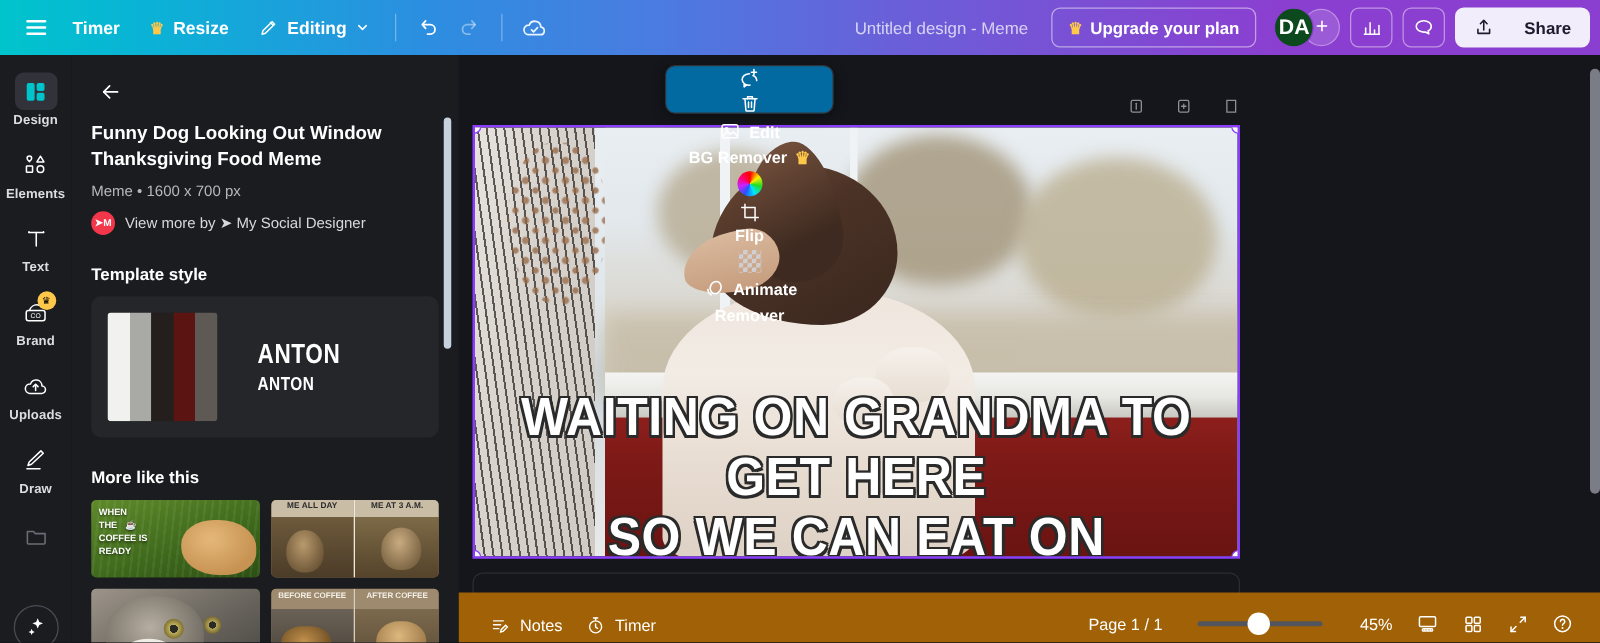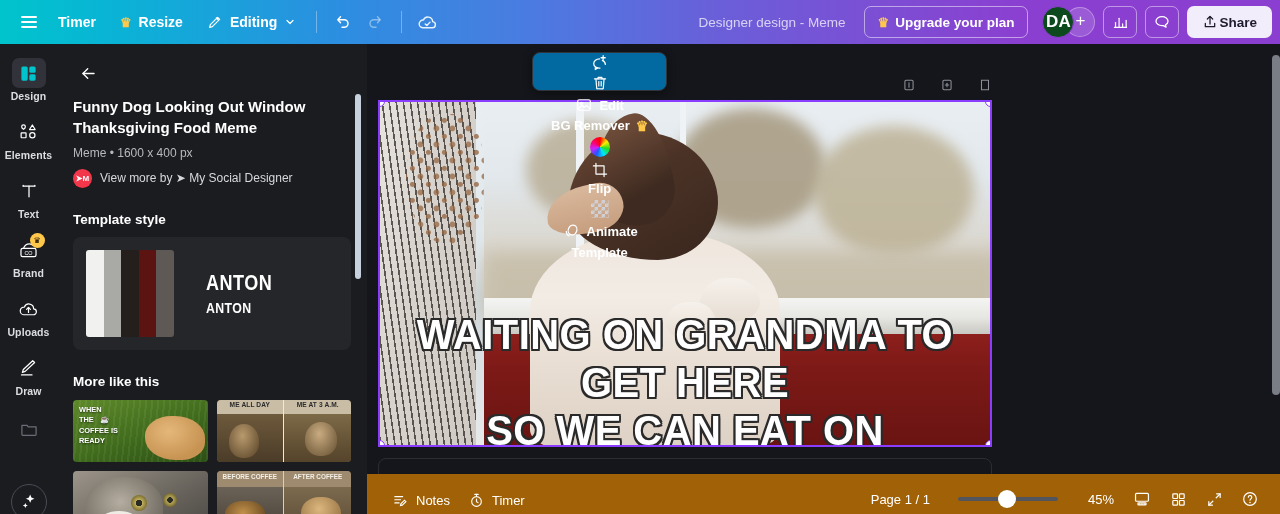--- a/index.html
+++ b/index.html
@@ -74,21 +74,21 @@
     display: flex; align-items: center; justify-content: center;
     color: #fff; font-size: 17px; margin-left: -9px; cursor: pointer;
     padding-bottom: 2px;
   }
   .round-btn {
     width: 34px; height: 32px; border-radius: 7px;
     border: 1px solid rgba(255,255,255,.45);
     display: flex; align-items: center; justify-content: center; cursor: pointer;
   }
   .share-btn {
-    display: flex; align-items: center; gap: 1px;
+    display: flex; align-items: center; gap: 24px;
     height: 32px; padding: 0 15px;
     background: #f2edfb; color: #1f1b2e;
     border-radius: 7px; font-size: 13.5px; font-weight: 700;
     cursor: pointer; border: none;
   }
 
   
   .rail {
     position: absolute; top: 44px; left: 0; width: 57px; height: 490px;
     background: #1b1c20; display: flex; flex-direction: column;
@@ -418,21 +418,21 @@
         <span>
           <svg width="21" height="21" viewBox="0 0 24 24" fill="none" stroke="#e8f4fb" stroke-width="1.6" stroke-linecap="round" stroke-linejoin="round">
             <path d="M6.5 18h11a3.5 3.5 0 00.4-6.98A5.5 5.5 0 007.3 9.2 4.4 4.4 0 006.5 18z"></path>
             <path d="M9.4 13.6l1.9 1.9 3.6-3.9"></path>
           </svg>
         </span>
       </div>
     </div>
 
     <div class="tb-right">
-      <div class="doc-title">Designer design - Meme</div>
+      <div class="doc-title">Untitled design - Meme</div>
 
       <div class="upgrade-btn">
         <span class="crown" style="color:#ffc84a">♛</span>
         <span>Upgrade your plan</span>
       </div>
 
       <div class="avatar-group">
         <div class="avatar">DA</div>
         <div class="avatar-add">+</div>
       </div>
@@ -565,21 +565,21 @@
       <span>
         <svg width="19" height="19" viewBox="0 0 24 24" fill="none" stroke="#fff" stroke-width="1.7" stroke-linecap="round" stroke-linejoin="round">
           <path d="M19 12H5"></path>
             <path d="M11 6l-6 6 6 6"></path>
         </svg>
       </span>
     </div>
 
     <div class="panel-body">
       <div class="tpl-title">Funny Dog Looking Out Window Thanksgiving Food Meme</div>
-      <div class="tpl-meta">Meme • 1600 x 400 px</div>
+      <div class="tpl-meta">Meme • 1600 x 700 px</div>
 
       <div class="tpl-author">
         <span class="author-av">➤M</span>
         <span class="author-name">View more by ➤ My Social Designer</span>
       </div>
 
       <div class="section-h">Template style</div>
 
       <div class="style-card">
         <div class="swatches">
@@ -759,21 +759,21 @@
             <ellipse cx="13.3" cy="10.2" rx="5.4" ry="6.3" transform="rotate(22 13.3 10.2)"></ellipse>
             <path d="M9.4 17.8c-2.4-1-4-3.6-4-6.5"></path>
           </svg>
         </span>
         <span>Animate</span>
       </div>
 
       <div class="elt-sep"></div>
 
       <div class="elt-btn">
-        <span>Template</span>
+        <span>Remover</span>
       </div>
     </div>
 
     <div class="canvas-wrap">
       <div class="photo">
 
         <div class="win-frame"></div>
         <div class="win-outside">
           <div class="blur-tree" style="left:42px;top:18px;width:120px;height:100px;background:#b9ae96"></div>
           <div class="blur-tree" style="left:192px;top:6px;width:150px;height:120px;background:#a6997f"></div>

